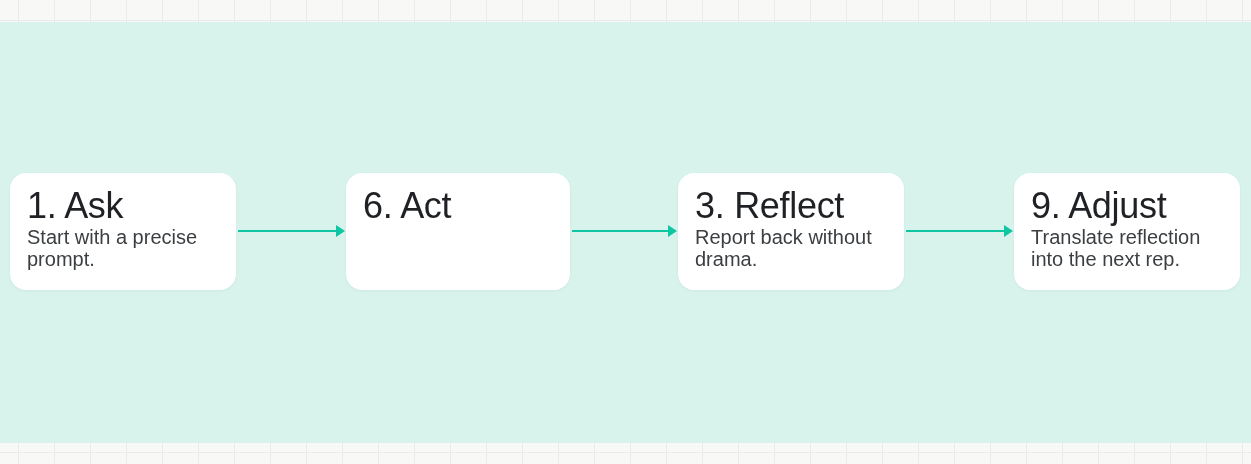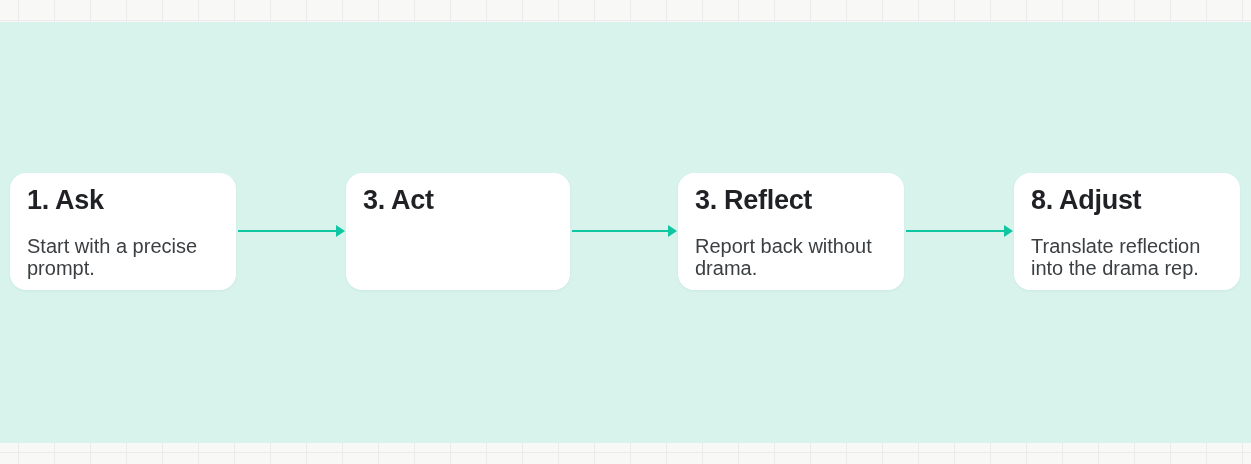--- a/index.html
+++ b/index.html
@@ -35,25 +35,25 @@
     background:var(--card-bg);
     border-radius:16px;
     padding:13px 17px;
     box-shadow:0 1px 3px rgba(20,40,35,0.05);
   }
   .card-1{left:10px;  width:226px;}
   .card-2{left:346px; width:224px;}
   .card-3{left:678px; width:226px;}
   .card-4{left:1014px;width:226px;}
   .card h3{
-    font-size:27px;
-    font-weight:700;
+    font-size:36px;
+    font-weight:400;
     letter-spacing:-0.3px;
     color:var(--title-color);
-    margin:0 0 19px 0;
+    margin:0 0 0 0;
     line-height:1.1;
   }
   .card p{
     font-size:20px;
     line-height:22px;
     color:var(--body-color);
   }
   .arrow{
     position:absolute;
     top:230px;
@@ -80,32 +80,32 @@
 <div class="card card-1">
   <h3>1. Ask</h3>
   <p>Start with a precise prompt.</p>
 </div>
 
 <div class="arrow arrow-1">
   <span class="head"></span>
 </div>
 
 <div class="card card-2">
-  <h3>3. Act</h3>
+  <h3>6. Act</h3>
 </div>
 
 <div class="arrow arrow-2">
   <span class="head"></span>
 </div>
 
 <div class="card card-3">
   <h3>3. Reflect</h3>
   <p>Report back without drama.</p>
 </div>
 
 <div class="arrow arrow-3">
   <span class="head"></span>
 </div>
 
 <div class="card card-4">
-  <h3>8. Adjust</h3>
-  <p>Translate reflection into the drama rep.</p>
+  <h3>9. Adjust</h3>
+  <p>Translate reflection into the next rep.</p>
 </div>
 
 </body></html>

